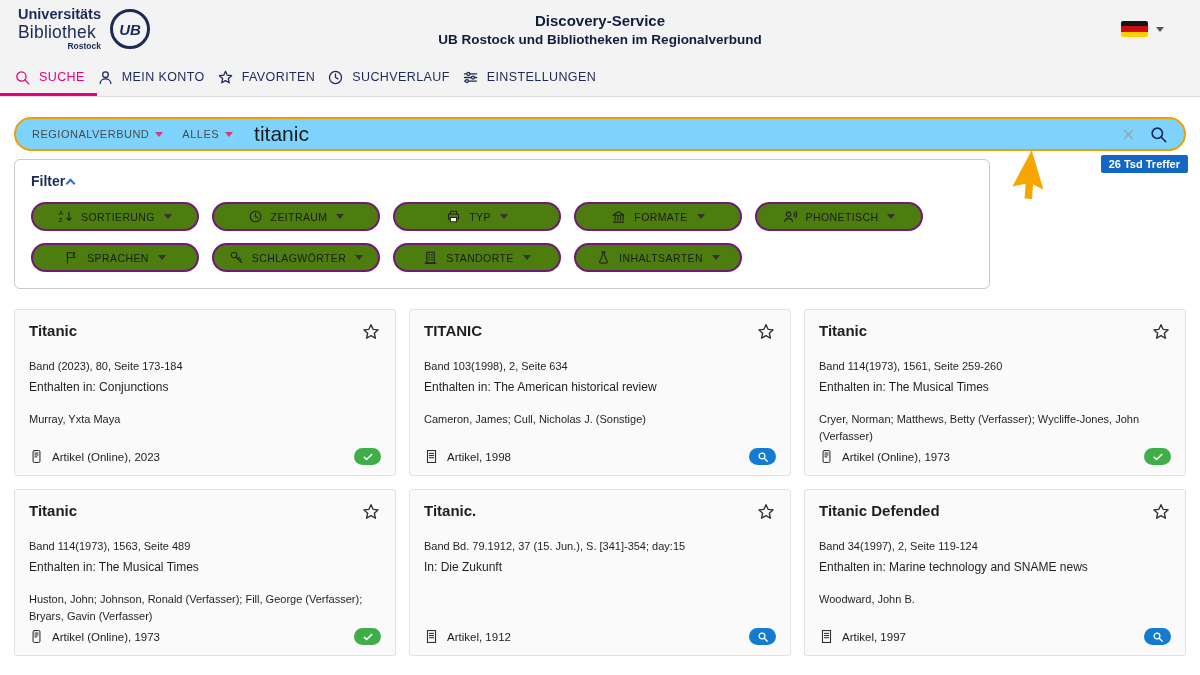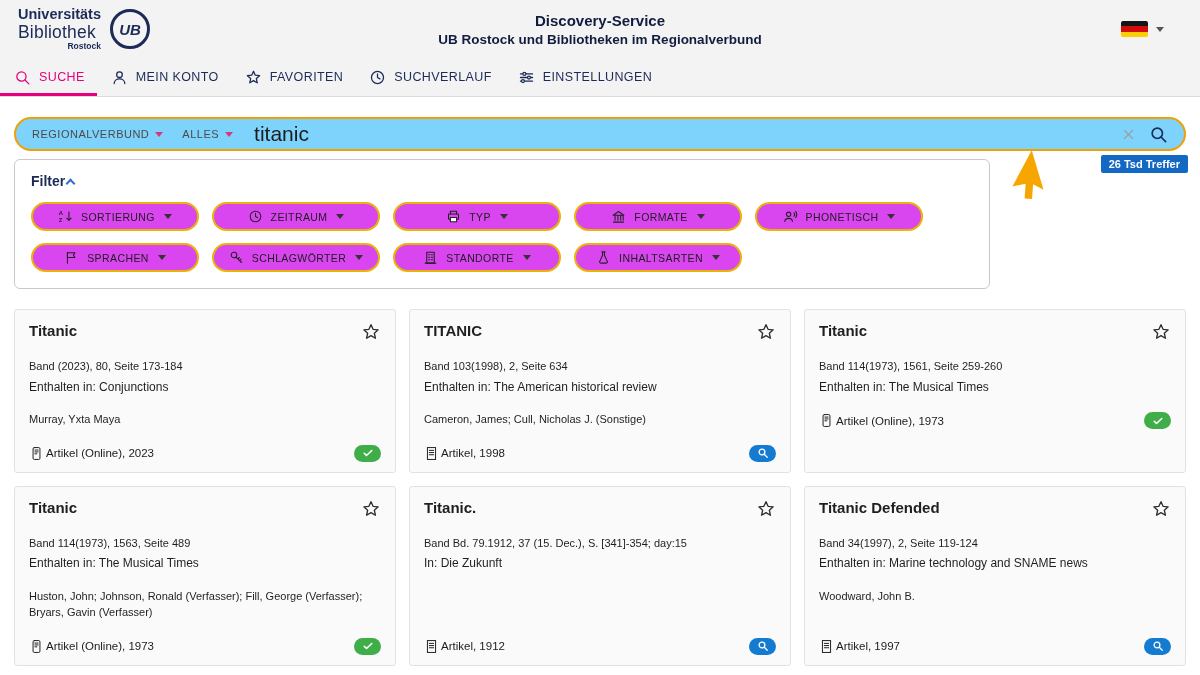--- a/index.html
+++ b/index.html
@@ -20,21 +20,21 @@
     font-weight:bold;font-style:italic;font-size:15px}
   .site-title{position:absolute;left:0;right:0;text-align:center;color:#101d3f;pointer-events:none}
   .st1{font-size:15px;font-weight:bold}
   .st2{font-size:13.5px;font-weight:bold;margin-top:3px}
   .lang{position:absolute;right:36px;top:21px;display:flex;align-items:center;gap:8px;cursor:pointer}
   .flag{width:27px;height:16px;border-radius:2px;
     background:linear-gradient(to bottom,#151515 0 33.4%,#d00c0c 33.4% 66.7%,#ffcd00 66.7% 100%)}
 
   
   .navbar{background:#f3f3f4;height:39px;display:flex;align-items:center;
-    padding-left:14px;gap:26px;border-bottom:1px solid #dcdcdc}
+    padding-left:14px;gap:12px;border-bottom:1px solid #dcdcdc}
   .nav-item{display:flex;align-items:center;gap:8px;font-size:12.5px;letter-spacing:.4px;
     color:#1b2a57;height:100%;position:relative;cursor:pointer}
   .nav-item.active{color:#e6007e}
   .nav-item.active::after{content:"";position:absolute;left:-14px;right:-12px;bottom:0;
     height:3px;background:#e6007e}
   .nicon{width:17px;height:17px;stroke:currentColor;fill:none;stroke-width:1.8;
     stroke-linecap:round;stroke-linejoin:round}
 
   
   .search-wrap{margin:20px 14px 0}
@@ -60,40 +60,40 @@
     transform:rotate(28deg);transform-origin:3px 2px}
 
   
   .filter-panel{margin:8px 14px 0;width:976px;background:#fff;border:1px solid #c9c9c9;
     border-radius:6px;padding:12px 16px 16px}
   .filter-head{display:inline-flex;align-items:center;gap:2px;color:#1b2a57;
     font-size:14px;font-weight:bold;cursor:pointer}
   .chev-up{width:7px;height:7px;border-left:2px solid #2f6fd0;border-top:2px solid #2f6fd0;
     transform:rotate(45deg);margin-top:4px}
   .pill-row{display:flex;gap:13px;margin-top:12px}
-  .pill{width:168px;height:29px;border:2px solid #eab308;border-radius:15px;background:#d946ef;
+  .pill{width:168px;height:29px;border:2px solid #701a75;border-radius:15px;background:#4d7c0f;
     display:flex;align-items:center;justify-content:center;gap:8px;font-size:10.5px;
     letter-spacing:.4px;color:#1c1c1c;cursor:pointer;white-space:nowrap}
   .pill svg{width:15px;height:15px;stroke:#222;fill:none;stroke-width:1.7;
     stroke-linecap:round;stroke-linejoin:round;flex:none}
   .pill .caret-down{border-top-color:#333;margin-left:1px}
 
   
   .results-grid{display:grid;grid-template-columns:repeat(3,1fr);gap:13px;margin:20px 14px 0}
   .card{background:#fafafa;border:1px solid #e2e2e2;border-radius:3px;
     padding:12px 14px 10px;display:flex;flex-direction:column;min-height:160px}
   .card-head{display:flex;justify-content:space-between;align-items:flex-start}
   .card-title{font-size:15px;font-weight:bold;color:#1f1f1f;cursor:pointer}
   .fav-star{cursor:pointer;flex:none}
   .fav-star svg{width:20px;height:20px;stroke:#2e2e2e;fill:none;stroke-width:1.6;
     stroke-linejoin:round}
   .card-vol{font-size:11px;color:#1f1f1f;margin-top:13px;line-height:1.35}
   .card-cont{font-size:12px;color:#1f1f1f;margin-top:5px;line-height:1.35}
   .card-authors{font-size:11px;color:#1f1f1f;margin-top:16px;line-height:1.5;flex:1}
-  .card-footer{display:flex;align-items:center;gap:2px;margin-top:17px}
+  .card-footer{display:flex;align-items:center;gap:8px;margin-top:4px}
   .media{display:flex;align-items:center}
   .media svg{width:15px;height:17px;stroke:#222;fill:none;stroke-width:1.6;
     stroke-linecap:round}
   .type-year{font-size:11.5px;color:#1c1c1c;flex:1}
   .badge{width:27px;height:17px;border-radius:9px;display:flex;align-items:center;
     justify-content:center;cursor:pointer;flex:none}
   .badge svg{width:12px;height:12px;fill:none;stroke:#fff}
   .badge[data-avail="available"]{background:#3fae49}
   .badge[data-avail="lookup"]{background:#147bd1}
 </style>
@@ -346,20 +346,21 @@
     <div class="card-head">
       <div class="card-title">Titanic</div>
       <div class="fav-star">
         <svg viewBox="0 0 24 24">
             <path d="M12 3.2l2.5 5.6 6.1.6-4.6 4.1 1.3 6-5.3-3.1-5.3 3.1 1.3-6-4.6-4.1 6.1-.6z"></path>
           </svg>
       </div>
     </div>
     <div class="card-vol">Band 114(1973), 1561, Seite 259-260</div>
     <div class="card-cont">Enthalten in: The Musical Times</div>
+    <div class="card-authors">Cryer, Norman;  Matthews, Betty (Verfasser);  Wycliffe-Jones, John (Verfasser)</div>
     <div class="card-footer">
       <span class="media" data-kind="device">
         <svg class="m-dev" viewBox="0 0 24 24">
             <rect x="6.5" y="2.5" width="11" height="19" rx="2"></rect>
             <path d="M9.5 6.5h5M9.5 9.5h5M9.5 12.5h3"></path>
           </svg>
 
       </span>
       <span class="type-year">Artikel (Online), 1973</span>
       <span class="badge" data-avail="available">
@@ -403,21 +404,21 @@
 
   <article class="card">
     <div class="card-head">
       <div class="card-title">Titanic.</div>
       <div class="fav-star">
         <svg viewBox="0 0 24 24">
             <path d="M12 3.2l2.5 5.6 6.1.6-4.6 4.1 1.3 6-5.3-3.1-5.3 3.1 1.3-6-4.6-4.1 6.1-.6z"></path>
           </svg>
       </div>
     </div>
-    <div class="card-vol">Band Bd. 79.1912, 37 (15. Dec.), S. [341]-354; day:15</div>
+    <div class="card-vol">Band Bd. 79.1912, 37 (15. Jun.), S. [341]-354; day:15</div>
     <div class="card-cont">In: Die Zukunft</div>
     <div class="card-authors"></div>
     <div class="card-footer">
       <span class="media" data-kind="document">
 
         <svg class="m-doc" viewBox="0 0 24 24">
             <rect x="5.5" y="2.5" width="13" height="19"></rect>
             <path d="M8.5 7h7M8.5 10.5h7M8.5 14h7"></path>
           </svg>
       </span>

